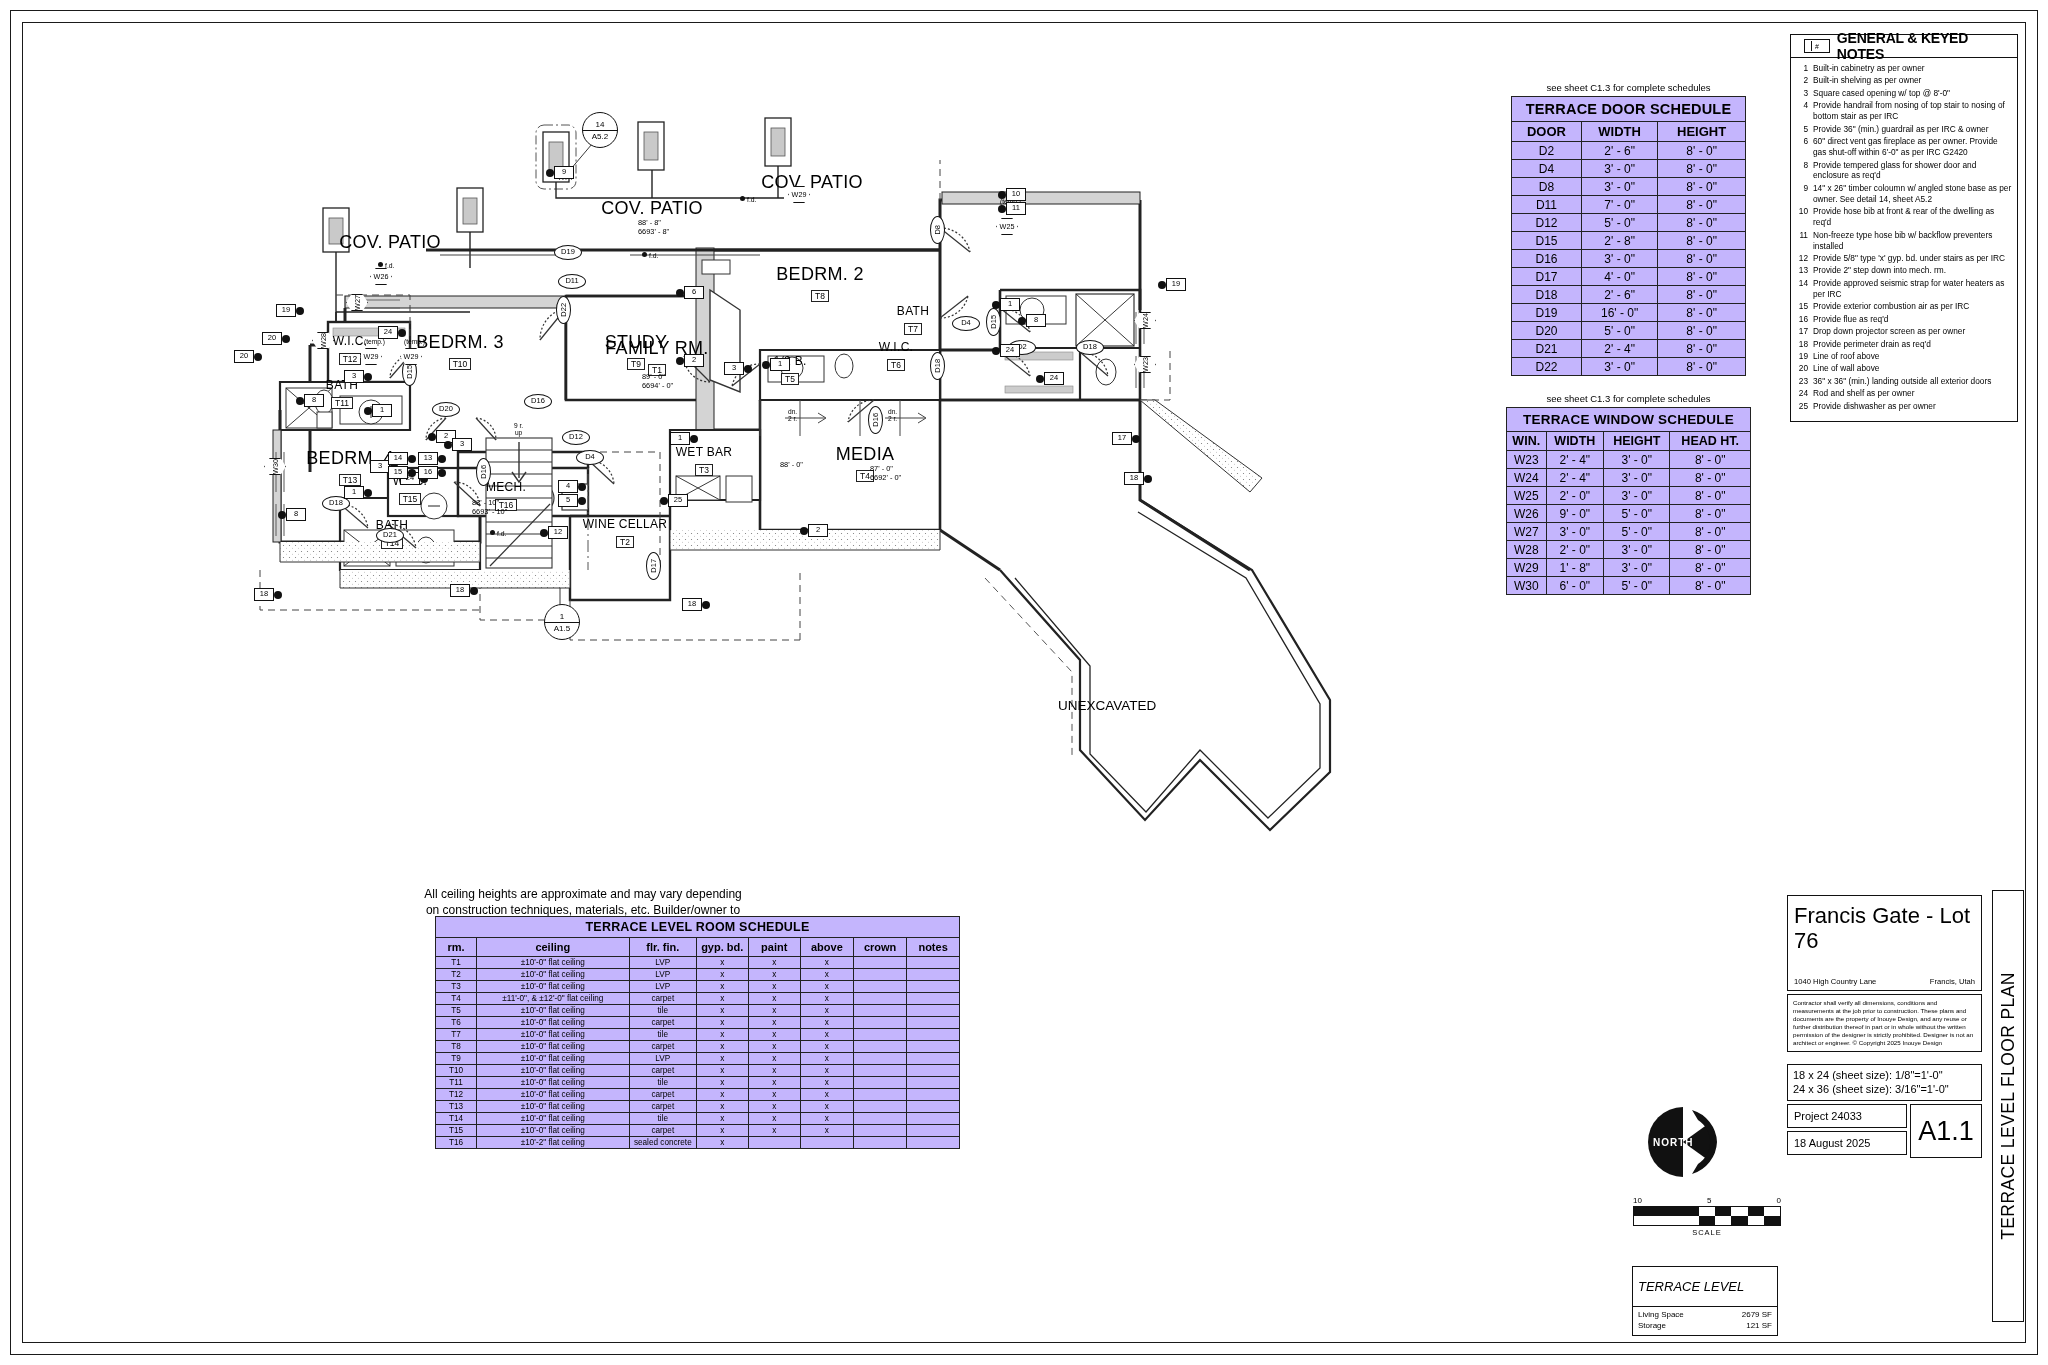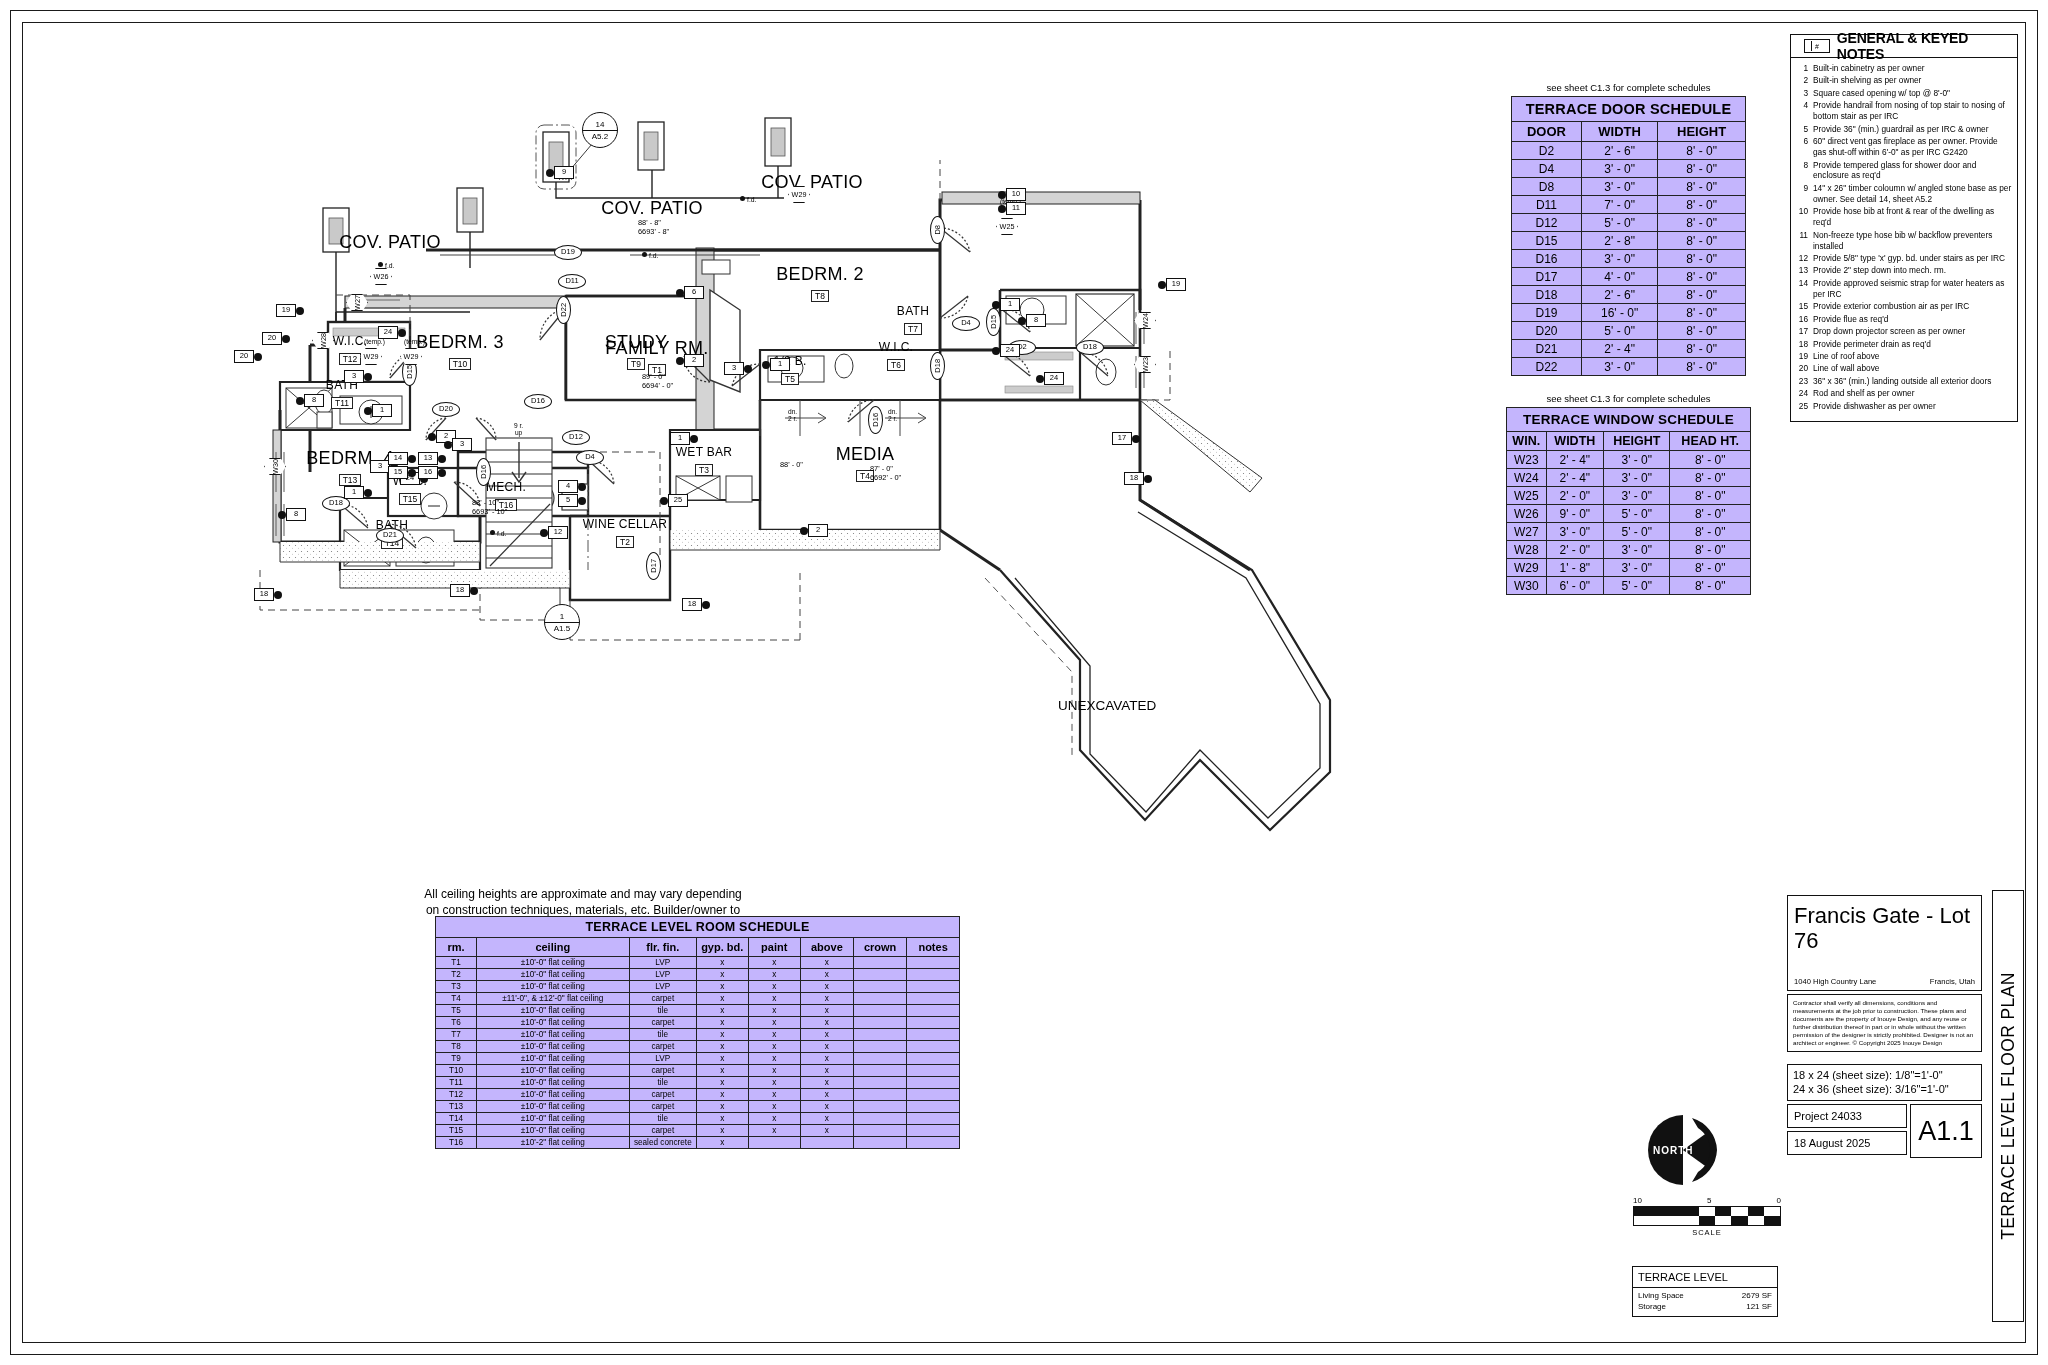--- a/index.html
+++ b/index.html
@@ -98,34 +98,34 @@
   #tb-scale div{font-size:11px;line-height:1.35;}
 
   #tb-bottom{display:flex;gap:3px;}
   #tb-proj-col{flex:1;}
   #tb-proj-col .tb-box{padding:5px 6px;font-size:11px;margin-bottom:3px;}
   #tb-sheetno{width:72px;border:1.2px solid #111;display:flex;align-items:center;
       justify-content:center;font-size:27px;box-sizing:border-box;}
 
   
   #levelbox{position:absolute;left:1632px;top:1266px;width:146px;}
-  #levelbox .lv-top{border:1.2px solid #111;padding:4px 5px;font-size:11px;}
+  #levelbox .lv-top{border:1.2px solid #111;padding:12px 5px;font-size:13px;font-style:italic;}
   #levelbox .lv-bot{border:1.2px solid #111;border-top:none;padding:3px 5px;font-size:8px;}
   #levelbox .lv-bot .lv-line{display:flex;justify-content:space-between;line-height:1.35;}
 
   
   #vert-title{position:absolute;left:1992px;top:890px;width:32px;height:432px;
       border:1.2px solid #111;box-sizing:border-box;background:#fff;}
   #vert-title span{position:absolute;left:50%;top:50%;
       transform:translate(-50%,-50%) rotate(-90deg);white-space:nowrap;
       font-size:17.5px;letter-spacing:.4px;}
 
   
   #northwrap{position:absolute;left:1623px;top:1104px;width:170px;height:140px;}
-  #north-arrow{position:absolute;left:22px;top:8px;width:76px;height:76px;}
+  #north-arrow{position:absolute;left:22px;top:0;width:76px;height:76px;}
   #north-arrow .n-label{position:absolute;left:8px;top:33px;color:#fff;font-size:10px;
       font-weight:bold;letter-spacing:1px;z-index:5;}
   #scalebar{position:absolute;left:10px;top:92px;width:148px;}
   #scalebar .sb-ticks{display:flex;justify-content:space-between;font-size:8px;margin-bottom:1px;}
   #scalebar .sb-bars{border:1px solid #111;height:18px;display:flex;flex-direction:column;}
   #scalebar .sb-row{flex:1;display:flex;}
   #scalebar .sb-row div{flex:1;}
   #scalebar .sb-cap{text-align:center;font-size:7.5px;margin-top:2px;letter-spacing:1px;}
 
   

